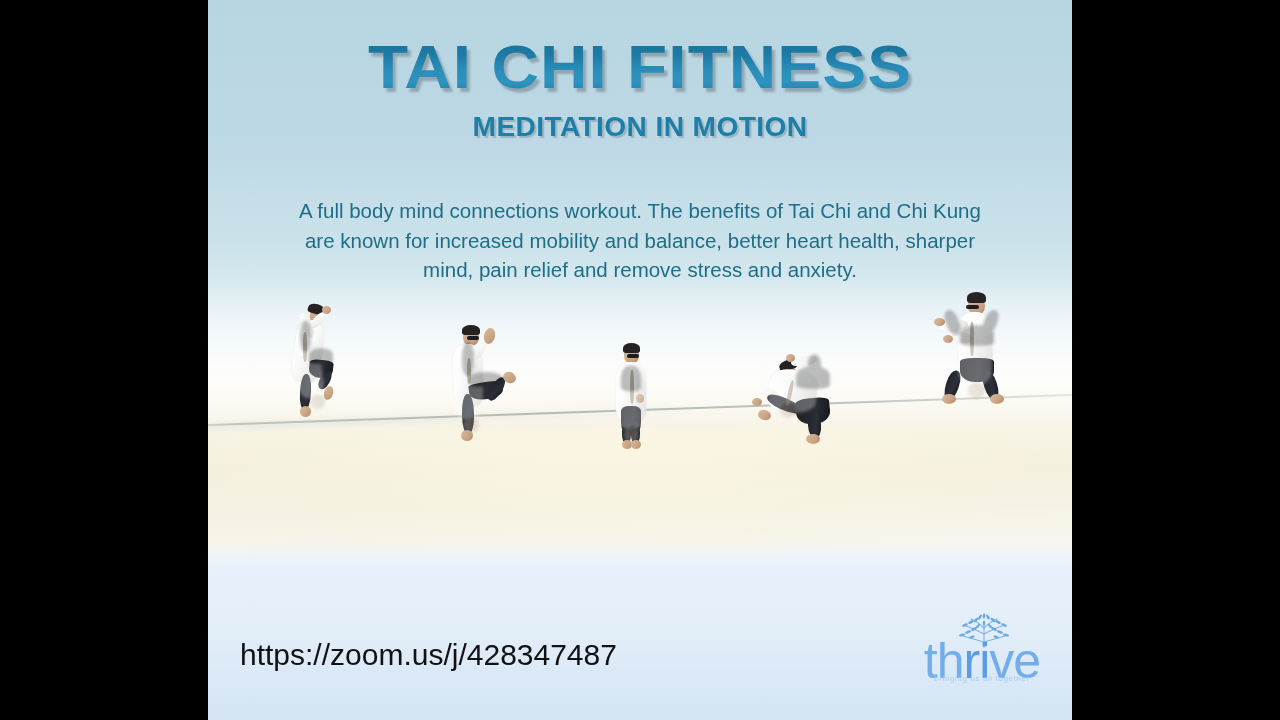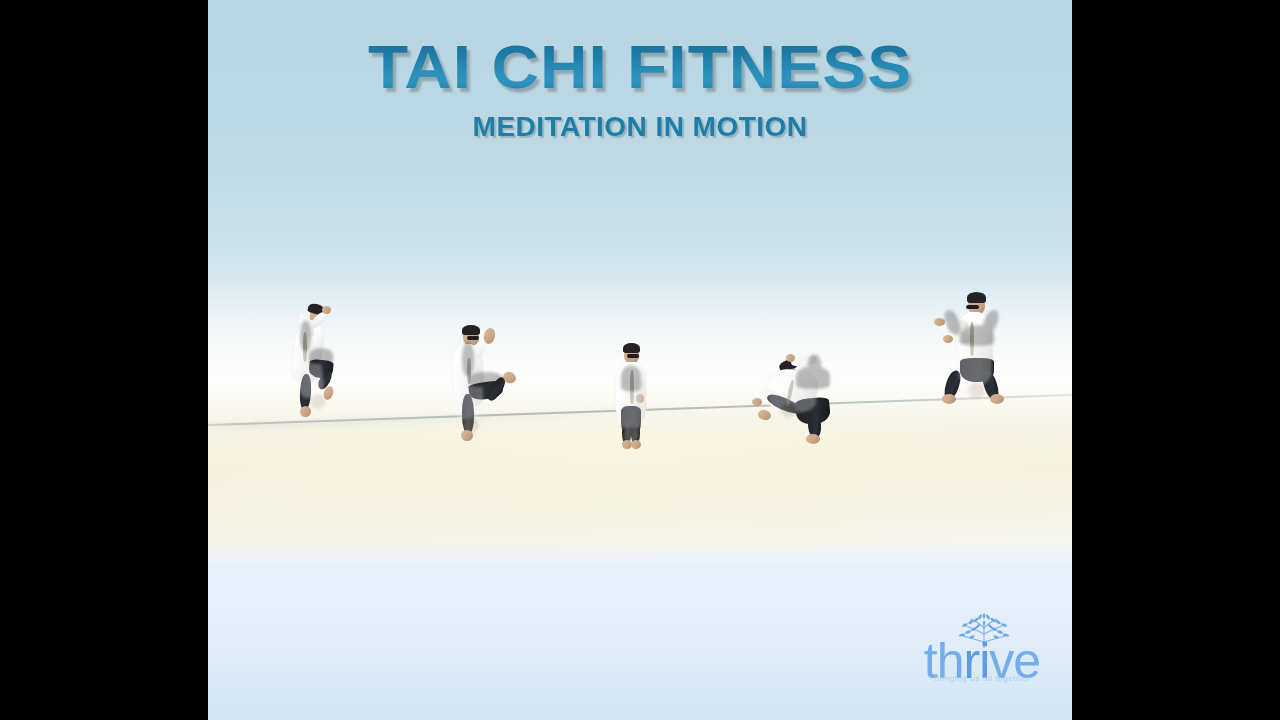--- a/index.html
+++ b/index.html
@@ -445,21 +445,23 @@
         </div>
       </div>
 
       <div id="photo-fade-bottom"></div>
     </div>
 
     <div id="lower"></div>
 
     <div id="title">TAI CHI FITNESS</div>
     <div id="subtitle">MEDITATION IN MOTION</div>
-
+    <div id="blurb">A full body mind connections workout. The benefits of Tai Chi and Chi Kung are known for increased mobility and balance, better heart health, sharper mind, pain relief and remove stress and anxiety.</div>
+
+    <div id="zoom-url">https://zoom.us/j/428347487</div>
 
     <div id="logo">
       <svg id="logo-tree" viewBox="0 0 92 36">
         <g stroke="#7fb3e8" stroke-width="1.1" stroke-linecap="round" fill="none">
           <path d="M46 36 C46 26 46 20 46 12"></path>
           <path d="M46 22 C40 19 34 16 28 14"></path>
           <path d="M46 22 C52 19 58 16 64 14"></path>
           <path d="M46 16 C42 12 38 9 33 7"></path>
           <path d="M46 16 C50 12 54 9 59 7"></path>
           <path d="M46 30 C39 28 32 26 25 24"></path>

